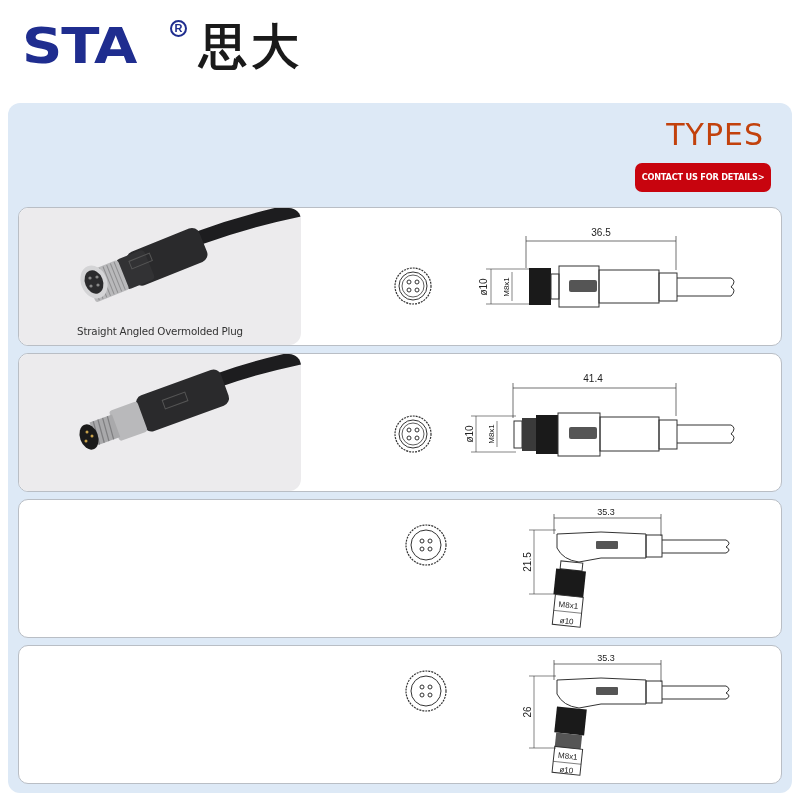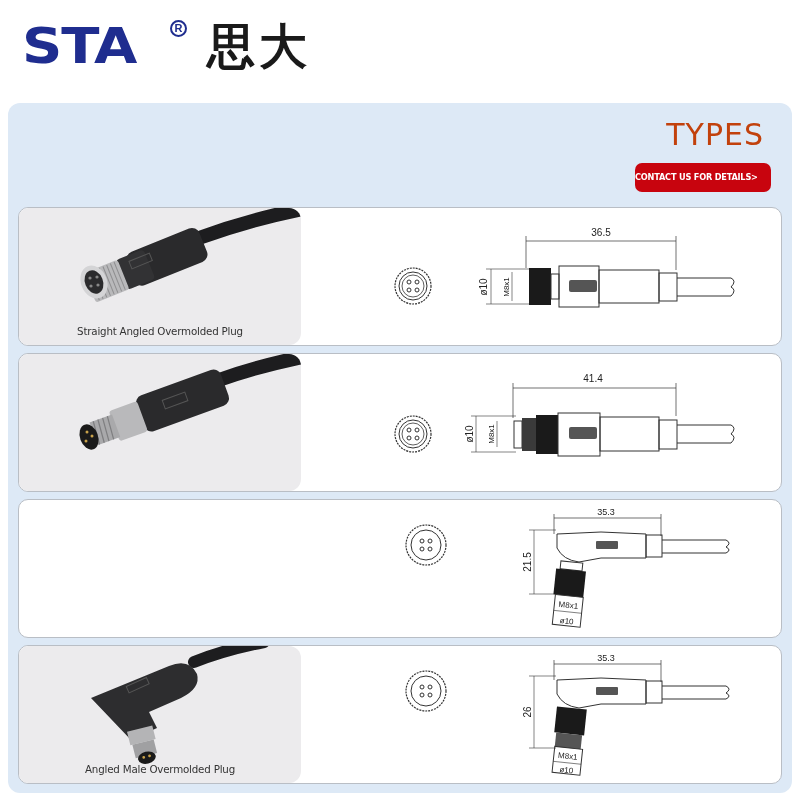--- a/index.html
+++ b/index.html
@@ -2,25 +2,25 @@
 <html><head>
 <meta charset="utf-8">
 <style>
   * { box-sizing: border-box; margin: 0; padding: 0; }
   html, body { width: 800px; height: 800px; background: #ffffff; overflow: hidden; }
   body { position: relative; font-family: "Liberation Sans", "DejaVu Sans", sans-serif; }
 
   .logo { position: absolute; left: 22px; top: 18px; height: 56px; display: flex; align-items: flex-start; }
   .logo-sta { font-family: "DejaVu Sans", sans-serif; font-weight: bold; font-size: 50px; line-height: 56px; color: #1f2d8f; letter-spacing: -1px; transform: scaleX(1.12); transform-origin: left; display: inline-block; width: 148px; }
   .logo-r { font-size: 11px; color: #1f2d8f; border: 2px solid #1f2d8f; border-radius: 50%; width: 17px; height: 17px; line-height: 13px; text-align: center; font-weight: bold; margin-top: 2px; margin-left: 0px; }
-  .logo-cn { font-family: "DejaVu Sans", sans-serif; font-weight: bold; font-size: 48px; line-height: 56px; color: #1a1a1a; margin-left: 20px; letter-spacing: 4px; }
+  .logo-cn { font-family: "DejaVu Sans", sans-serif; font-weight: bold; font-size: 48px; line-height: 56px; color: #1a1a1a; margin-left: 12px; letter-spacing: 4px; }
 
   .panel { position: absolute; left: 8px; top: 103px; width: 784px; height: 690px; background: #dde9f6; border-radius: 12px; }
   .types-title { position: absolute; right: 28px; top: 14px; font-family: "DejaVu Sans", sans-serif; font-size: 30px; color: #c2410c; letter-spacing: 1px; }
-  .contact-btn { position: absolute; right: 21px; top: 60px; width: 136px; height: 29px; background: #c8040e; border-radius: 7px; color: #ffffff; font-family: "DejaVu Sans", sans-serif; font-weight: bold; font-size: 8.2px; line-height: 29px; text-align: left; letter-spacing: -0.2px; cursor: pointer; }
+  .contact-btn { position: absolute; right: 21px; top: 60px; width: 136px; height: 29px; background: #c8040e; border-radius: 7px; color: #ffffff; font-family: "DejaVu Sans", sans-serif; font-weight: bold; font-size: 8.2px; line-height: 29px; text-align: center; letter-spacing: -0.2px; cursor: pointer; }
 
   .card { position: absolute; left: 10px; width: 764px; height: 139px; background: #ffffff; border: 1px solid #b9bec5; border-radius: 10px; overflow: hidden; }
   .card-photo { position: absolute; left: 0; top: 0; width: 282px; height: 100%; background: #ecebed; border-radius: 9px 12px 12px 9px; overflow: hidden; }
   .card-photo svg { position: absolute; left: 0; top: 0; }
   .card-caption { position: absolute; left: 0; width: 282px; bottom: 8px; text-align: center; font-family: "DejaVu Sans", sans-serif; font-size: 10.3px; color: #333333; letter-spacing: -0.2px; }
   .card-drawing { position: absolute; left: 282px; top: 0; width: 552px; height: 100%; }
   .dim { font-family: "Liberation Sans", sans-serif; font-size: 10px; fill: #222; }
 </style>
 </head>
 <body>
@@ -189,35 +189,20 @@
           <rect x="256" y="96" width="28" height="30" fill="none" stroke="#333"></rect>
           <text class="dim" style="font-size:8px" x="270" y="108" text-anchor="middle">M8x1</text>
           <line x1="256" y1="112" x2="284" y2="112" stroke="#333" stroke-width="0.6"></line>
           <text class="dim" style="font-size:8px" x="270" y="124" text-anchor="middle">ø10</text>
         </g>
       </svg>
     </div>
   </div>
 
   <div class="card" style="top:542px;">
-    <div class="card-photo">
-      <svg width="282" height="139">
-        <path d="M175 16 Q205 4 245 -4" stroke="#1d1d1f" stroke-width="12" fill="none" stroke-linecap="round"></path>
-        <path d="M72 52 L150 20 Q170 12 178 28 Q182 42 162 52 L130 66 L138 82 L112 94 Z" fill="#2d2d2f"></path>
-        <rect x="108" y="36" width="22" height="7" fill="none" stroke="#555" transform="rotate(-24 118 40)"></rect>
-        <g transform="rotate(-14 125 100)">
-          <rect x="112" y="82" width="26" height="14" fill="#b4b4b6"></rect>
-          <rect x="114" y="96" width="22" height="14" fill="#a0a0a2"></rect>
-          <ellipse cx="125" cy="112" rx="9" ry="6" fill="#1a1a1a"></ellipse>
-          <circle cx="122" cy="111" r="1.4" fill="#c9a24a"></circle>
-            <circle cx="128" cy="111" r="1.4" fill="#c9a24a"></circle>
-        </g>
-      </svg>
-      <div class="card-caption">Angled Male Overmolded Plug</div>
-    </div>
     <div class="card-drawing">
       <svg width="480" height="139">
         <g>
           <circle cx="125" cy="45" r="20" fill="none" stroke="#333" stroke-width="1.2" stroke-dasharray="2 1"></circle>
           <circle cx="125" cy="45" r="15" fill="none" stroke="#333" stroke-width="1"></circle>
           <circle cx="121" cy="41" r="2" fill="none" stroke="#333"></circle>
             <circle cx="129" cy="41" r="2" fill="none" stroke="#333"></circle>
           <circle cx="121" cy="49" r="2" fill="none" stroke="#333"></circle>
             <circle cx="129" cy="49" r="2" fill="none" stroke="#333"></circle>
         </g>

